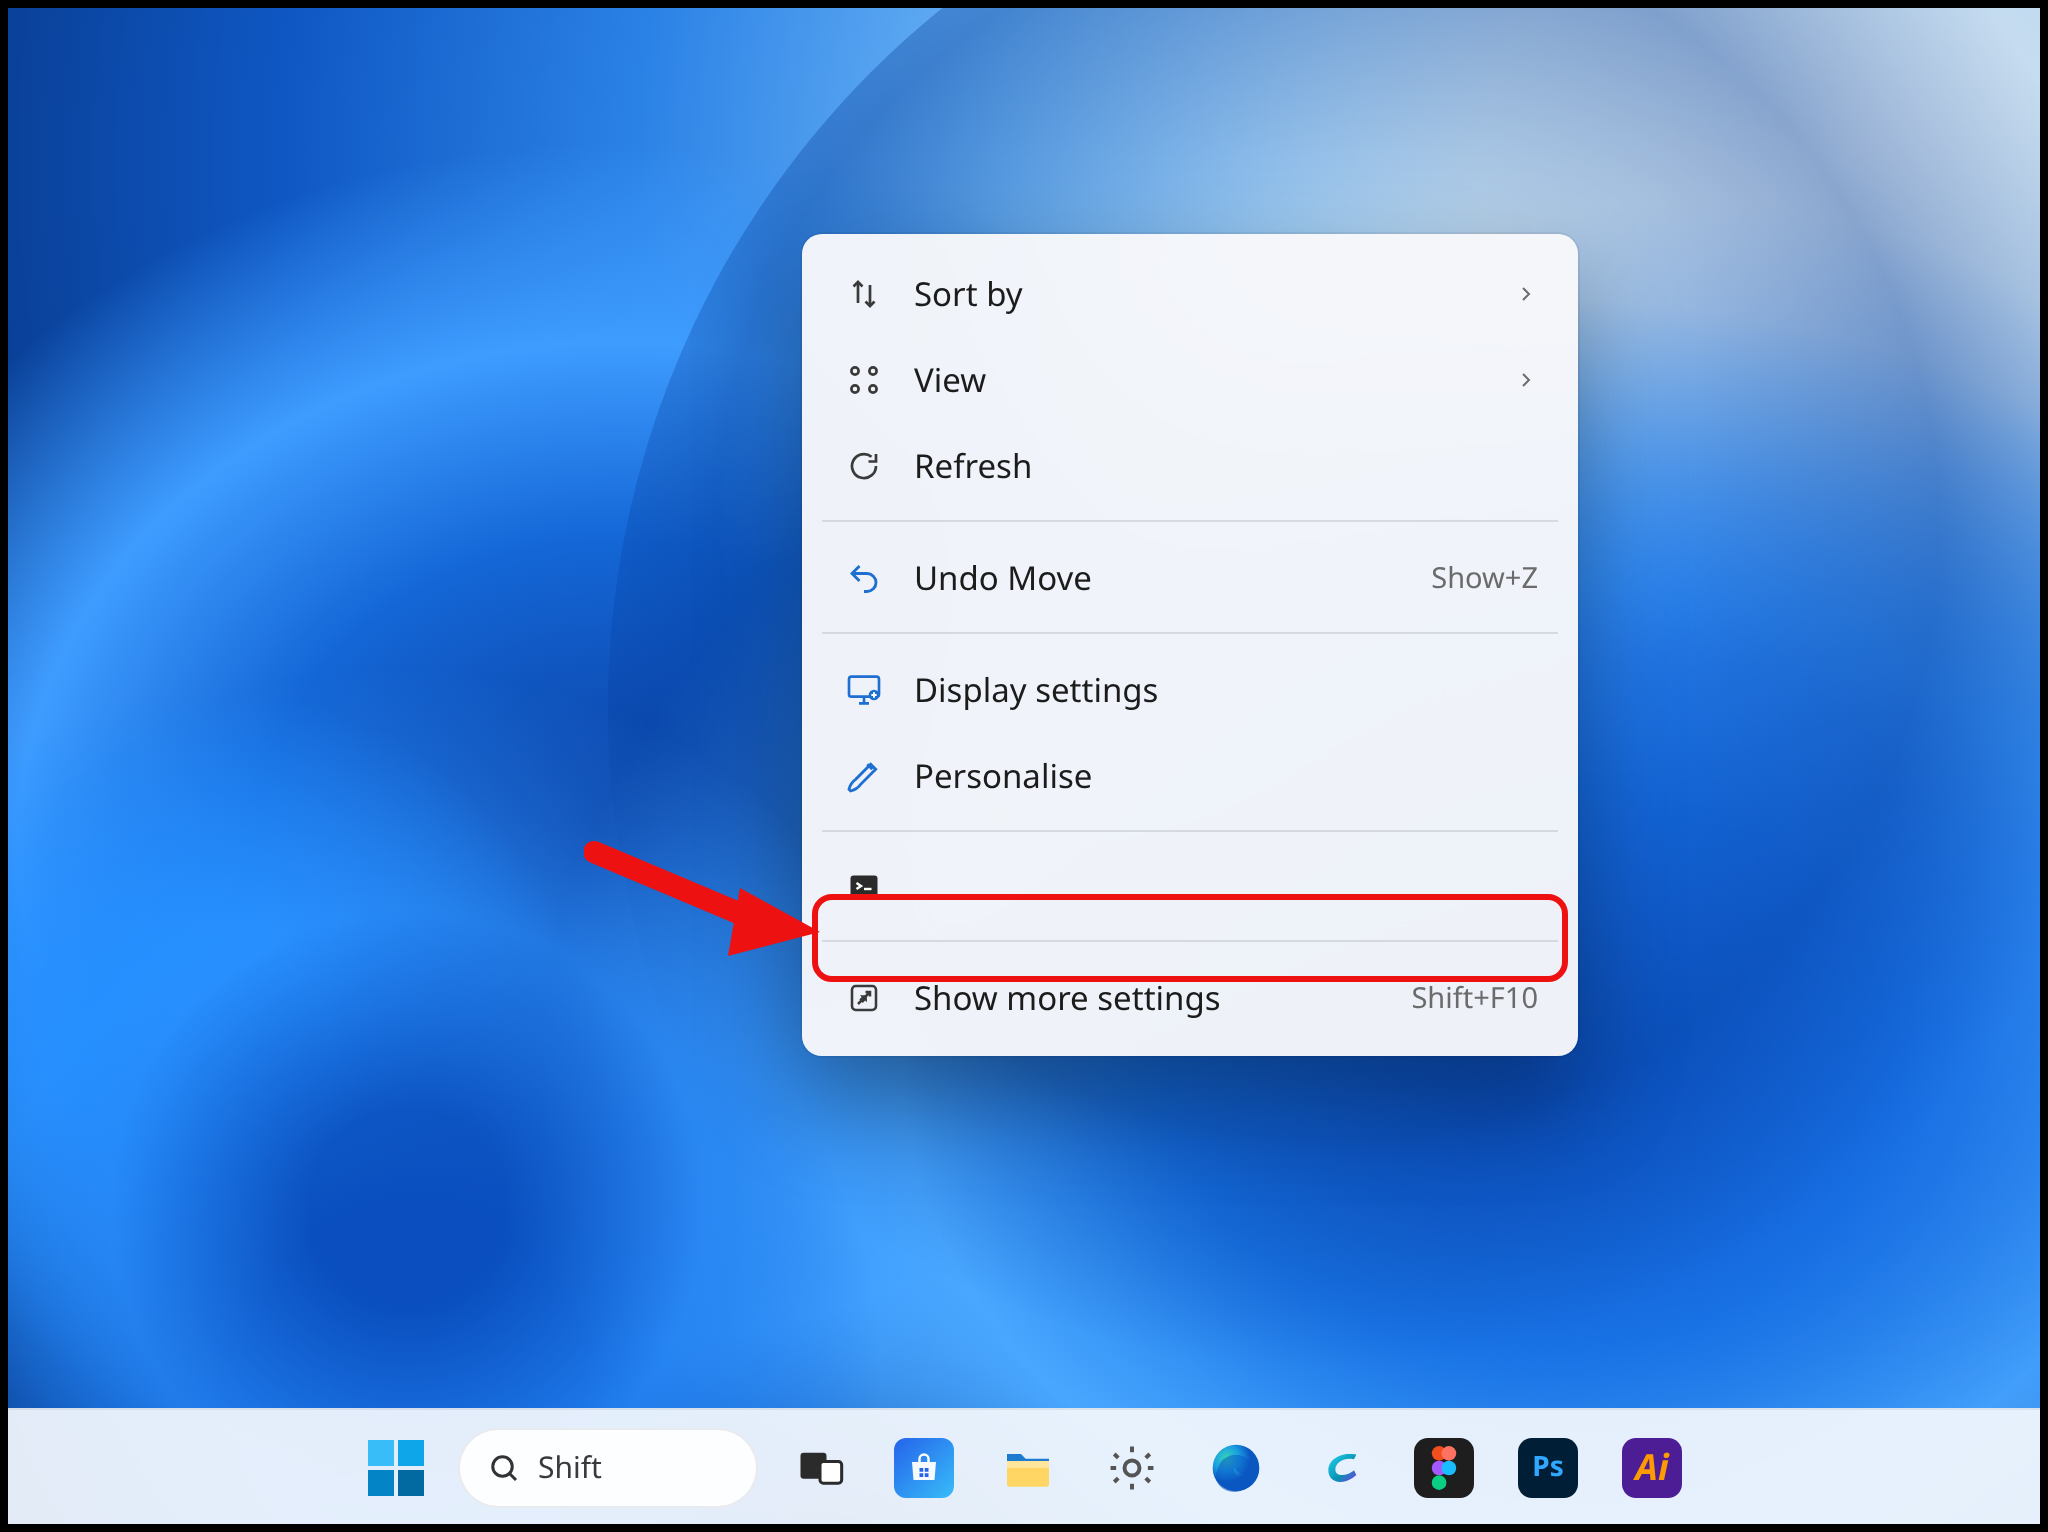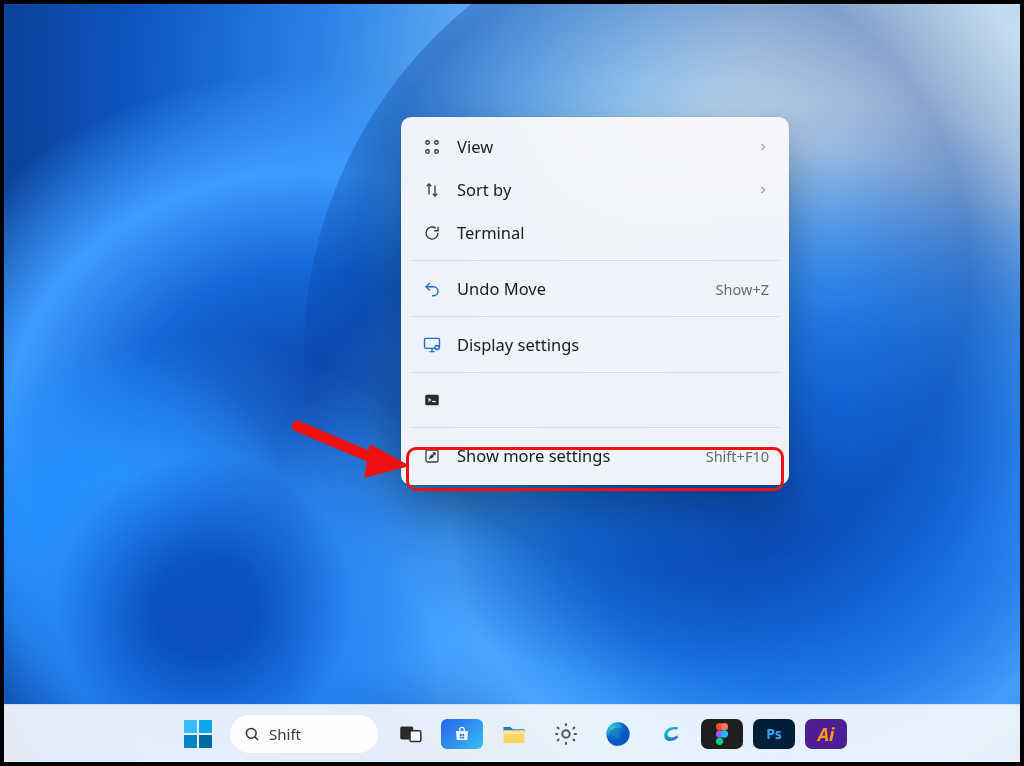--- a/index.html
+++ b/index.html
@@ -54,21 +54,21 @@
   .start-logo span:nth-child(4){ background:#0369a1;}
 
   .search-pill {
     height: 40px; border-radius: 20px; background: rgba(255,255,255,0.9);
     display: flex; align-items: center; gap: 8px; padding: 0 20px 0 14px;
     box-shadow: 0 0 0 1px rgba(0,0,0,0.08) inset;
     cursor: pointer; min-width: 150px;
   }
   .search-pill span.label { color: #3a3a3a; font-size: 15px; }
 
-  .app-icon { width: 42px; height: 30px; border-radius: 6px; display:flex; align-items:center; justify-content:center; }
+  .app-icon { width: 30px; height: 30px; border-radius: 6px; display:flex; align-items:center; justify-content:center; }
 
   
   .ctx {
     position: absolute; left: 397px; top: 113px; width: 388px;
     background: rgba(248,248,250,0.96);
     backdrop-filter: blur(30px);
     border-radius: 10px;
     box-shadow: 0 20px 50px rgba(0,0,0,0.35), 0 0 0 1px rgba(0,0,0,0.06);
     padding: 8px 6px;
     z-index: 40;
@@ -96,59 +96,59 @@
 </head>
 <body>
 
 <div class="wallpaper"></div>
 
 <div class="ctx">
 
   <div class="item">
     <span class="icon-slot">
       <svg width="18" height="18" viewBox="0 0 24 24" fill="none" stroke="currentColor" stroke-width="1.8">
+          <path d="M8 4v14"></path>
+          <path d="M5 7l3-3 3 3"></path>
+          <path d="M16 20V6"></path>
+          <path d="M13 17l3 3 3-3"></path>
+        </svg>
+    </span>
+    <span class="label">Sort by</span>
+    <span class="chev">
+      <svg width="12" height="12" viewBox="0 0 24 24" fill="none" stroke="currentColor" stroke-width="2">
+          <path d="M9 6l6 6-6 6"></path>
+        </svg>
+    </span>
+  </div>
+
+  <div class="item">
+    <span class="icon-slot">
+      <svg width="18" height="18" viewBox="0 0 24 24" fill="none" stroke="currentColor" stroke-width="1.8">
           <circle cx="6" cy="6" r="2.4"></circle>
           <circle cx="18" cy="6" r="2.4"></circle>
           <circle cx="6" cy="18" r="2.4"></circle>
           <circle cx="18" cy="18" r="2.4"></circle>
         </svg>
     </span>
     <span class="label">View</span>
     <span class="chev">
       <svg width="12" height="12" viewBox="0 0 24 24" fill="none" stroke="currentColor" stroke-width="2">
           <path d="M9 6l6 6-6 6"></path>
         </svg>
     </span>
   </div>
 
   <div class="item">
     <span class="icon-slot">
       <svg width="18" height="18" viewBox="0 0 24 24" fill="none" stroke="currentColor" stroke-width="1.8">
-          <path d="M8 4v14"></path>
-          <path d="M5 7l3-3 3 3"></path>
-          <path d="M16 20V6"></path>
-          <path d="M13 17l3 3 3-3"></path>
-        </svg>
-    </span>
-    <span class="label">Sort by</span>
-    <span class="chev">
-      <svg width="12" height="12" viewBox="0 0 24 24" fill="none" stroke="currentColor" stroke-width="2">
-          <path d="M9 6l6 6-6 6"></path>
-        </svg>
-    </span>
-  </div>
-
-  <div class="item">
-    <span class="icon-slot">
-      <svg width="18" height="18" viewBox="0 0 24 24" fill="none" stroke="currentColor" stroke-width="1.8">
           <path d="M20 12a8 8 0 1 1-3-6.2"></path>
           <path d="M20 4v5h-5"></path>
         </svg>
     </span>
-    <span class="label">Terminal</span>
+    <span class="label">Refresh</span>
   </div>
 
   <hr>
 
   <div class="item">
     <span class="icon-slot">
       <svg width="18" height="18" viewBox="0 0 24 24" fill="none" stroke="#1f6fd0" stroke-width="1.9">
           <path d="M9 14l-5-5 5-5"></path>
           <path d="M4 9h10a6 6 0 0 1 0 12h-2"></path>
         </svg>
@@ -165,20 +165,29 @@
       <svg width="20" height="20" viewBox="0 0 24 24" fill="none" stroke="#1f6fd0" stroke-width="1.6">
           <rect x="3" y="4" width="18" height="12" rx="1.5"></rect>
           <path d="M9 20h6M12 16v4"></path>
           <circle cx="18" cy="15" r="3.2" fill="#1f6fd0" stroke="none"></circle>
           <path d="M18 13.4v3.2M16.4 15h3.2" stroke="#fff" stroke-width="1.2"></path>
         </svg>
     </span>
     <span class="label">Display settings</span>
   </div>
 
+  <div class="item">
+    <span class="icon-slot">
+      <svg width="20" height="20" viewBox="0 0 24 24" fill="none" stroke="#1f6fd0" stroke-width="1.7">
+          <path d="M3 20c1-4 4-6 4-6l9-9 3 3-9 9s-2 3-6 4z"></path>
+          <path d="M14 5l3 3"></path>
+        </svg>
+    </span>
+    <span class="label">Personalise</span>
+  </div>
 
   <hr>
 
   <div class="item">
     <span class="icon-slot">
       <svg width="18" height="18" viewBox="0 0 24 24">
           <rect x="3" y="5" width="18" height="14" rx="2" fill="#2b2b2b"></rect>
           <path d="M7 10l3 2-3 2" stroke="#fff" stroke-width="1.6" fill="none"></path>
           <path d="M12 14h5" stroke="#fff" stroke-width="1.6"></path>
         </svg>

